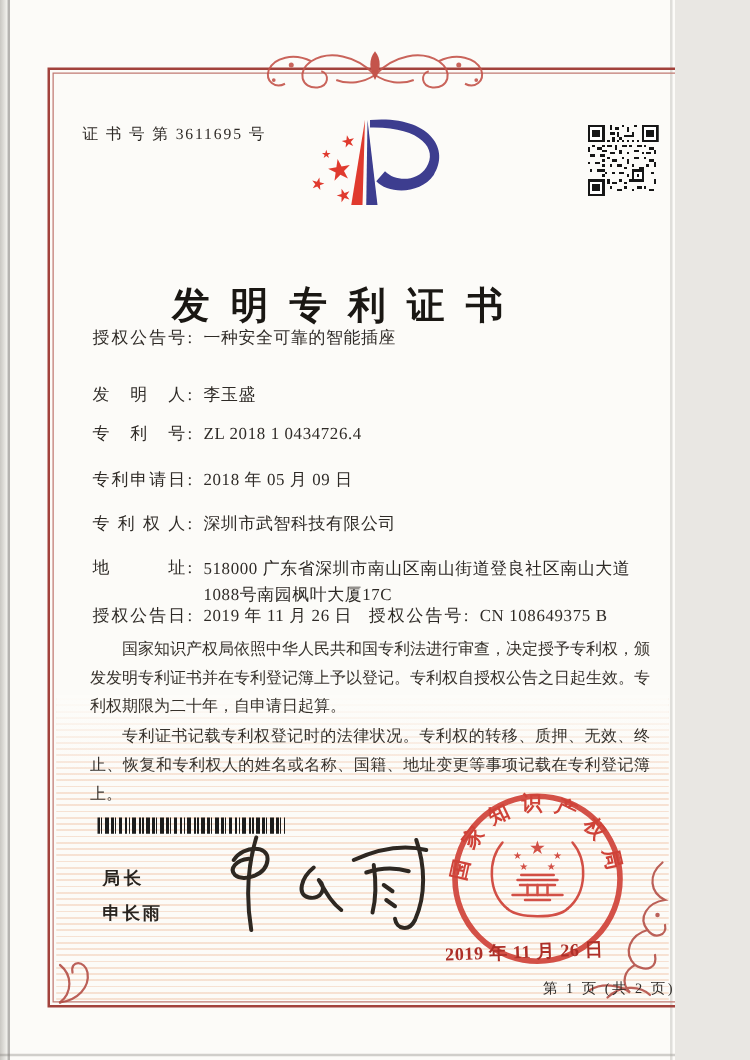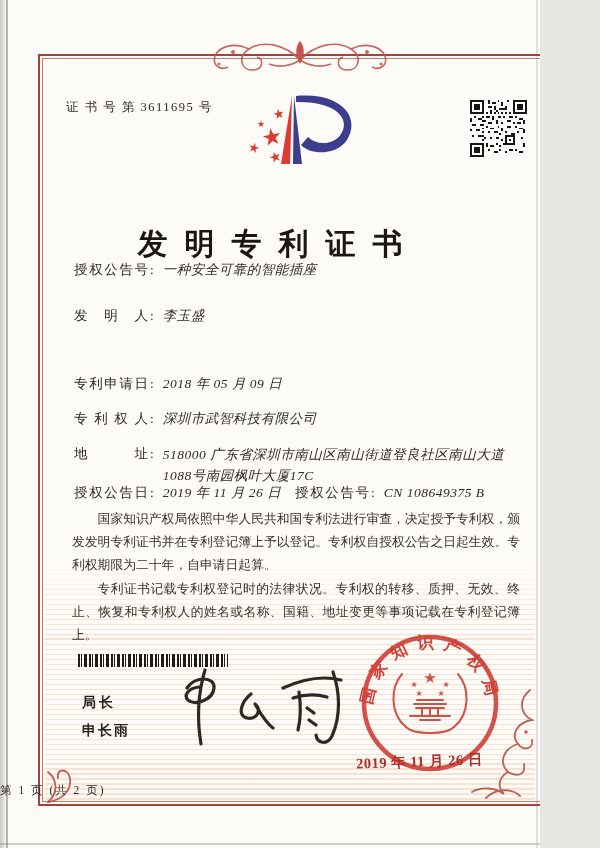--- a/index.html
+++ b/index.html
@@ -16,31 +16,31 @@
   
   .band{position:absolute;left:45px;top:556px;width:490px;height:244px;
     background:
       linear-gradient(to bottom,#fdfcf9 0px,rgba(253,252,249,0) 70px),
       repeating-linear-gradient(0deg,rgba(238,184,150,.38) 0px,rgba(238,184,150,.38) 1.5px,rgba(255,255,255,0) 1.5px,rgba(255,255,255,0) 5px);}
   .cert-no{position:absolute;left:66px;top:99px;font-size:12.5px;letter-spacing:1.5px;color:#2e2a26;}
   .title{position:absolute;top:189px;left:0;width:100%;text-align:center;font-size:30px;font-weight:bold;letter-spacing:17px;text-indent:17px;color:#1a1713;margin-top:35px;}
   .row{position:absolute;left:74px;font-size:13.5px;color:#2e2a26;}
   .flabel{display:inline-block;width:74px;text-align:justify;text-align-last:justify;}
   .colon{margin:0 9px 0 2px;}
-  .fvalue{letter-spacing:.5px;font-style:italic;}
+  .fvalue{letter-spacing:.5px;}
   .fvalue.addr{display:inline-block;width:352px;vertical-align:top;line-height:1.55;}
   .grant2{position:absolute;left:221px;top:0;white-space:nowrap;}
   .paras{position:absolute;left:70px;top:506px;width:452px;font-size:12.8px;line-height:1.78;color:#36312b;text-align:justify;}
   .paras p{margin:2px;text-indent:2em;}
   .barcode{position:absolute;left:78px;top:654px;width:150px;height:13px;
     background:repeating-linear-gradient(90deg,#1c1c1c 0 2px,transparent 2px 3px,#1c1c1c 3px 4px,transparent 4px 6px,#1c1c1c 6px 9px,transparent 9px 11px);}
   .sig-title{position:absolute;left:82px;top:694px;font-family:"Liberation Sans",sans-serif;font-size:14px;font-weight:bold;letter-spacing:3px;color:#29241f;}
   .sig-name{position:absolute;left:82px;top:722px;font-family:"Liberation Sans",sans-serif;font-size:14px;font-weight:bold;letter-spacing:2px;color:#29241f;}
   .seal-date{position:absolute;left:356px;top:752px;width:140px;font-size:14.5px;font-weight:bold;color:#ad2f28;letter-spacing:.5px;transform:rotate(-2deg);white-space:nowrap;}
-  .footer-page{position:absolute;top:783px;left:0;width:100%;text-align:left;font-size:11.5px;letter-spacing:2px;color:#2f2b27;}
+  .footer-page{position:absolute;top:783px;left:0;width:100%;text-align:right;font-size:11.5px;letter-spacing:2px;color:#2f2b27;}
   .back-note{position:absolute;top:815px;left:0;width:100%;text-align:center;font-size:12.5px;letter-spacing:4px;color:#39332c;}
   .abs{position:absolute;}
 </style>
 </head>
 <body>
 
 <div class="sheet">
 
   <div class="edge-left-shade"></div>
   <div class="edge-left-line"></div>
@@ -182,20 +182,23 @@
   </svg>
 
   <div class="title">发明专利证书</div>
 
   <div class="row" style="top:261px">
     <span class="flabel">授权公告号</span><span class="colon">:</span><span class="fvalue">一种安全可靠的智能插座</span>
   </div>
   <div class="row" style="top:307px">
     <span class="flabel">发明人</span><span class="colon">:</span><span class="fvalue">李玉盛</span>
   </div>
+  <div class="row" style="top:338px">
+    <span class="flabel">专利号</span><span class="colon">:</span><span class="fvalue">ZL 2018 1 0434726.4</span>
+  </div>
   <div class="row" style="top:375px">
     <span class="flabel">专利申请日</span><span class="colon">:</span><span class="fvalue">2018 年 05 月 09 日</span>
   </div>
   <div class="row" style="top:410px">
     <span class="flabel">专利权人</span><span class="colon">:</span><span class="fvalue">深圳市武智科技有限公司</span>
   </div>
   <div class="row" style="top:445px">
     <span class="flabel">地址</span><span class="colon">:</span><span class="fvalue addr">518000 广东省深圳市南山区南山街道登良社区南山大道1088号南园枫叶大厦17C</span>
   </div>
   <div class="row" style="top:484px">

